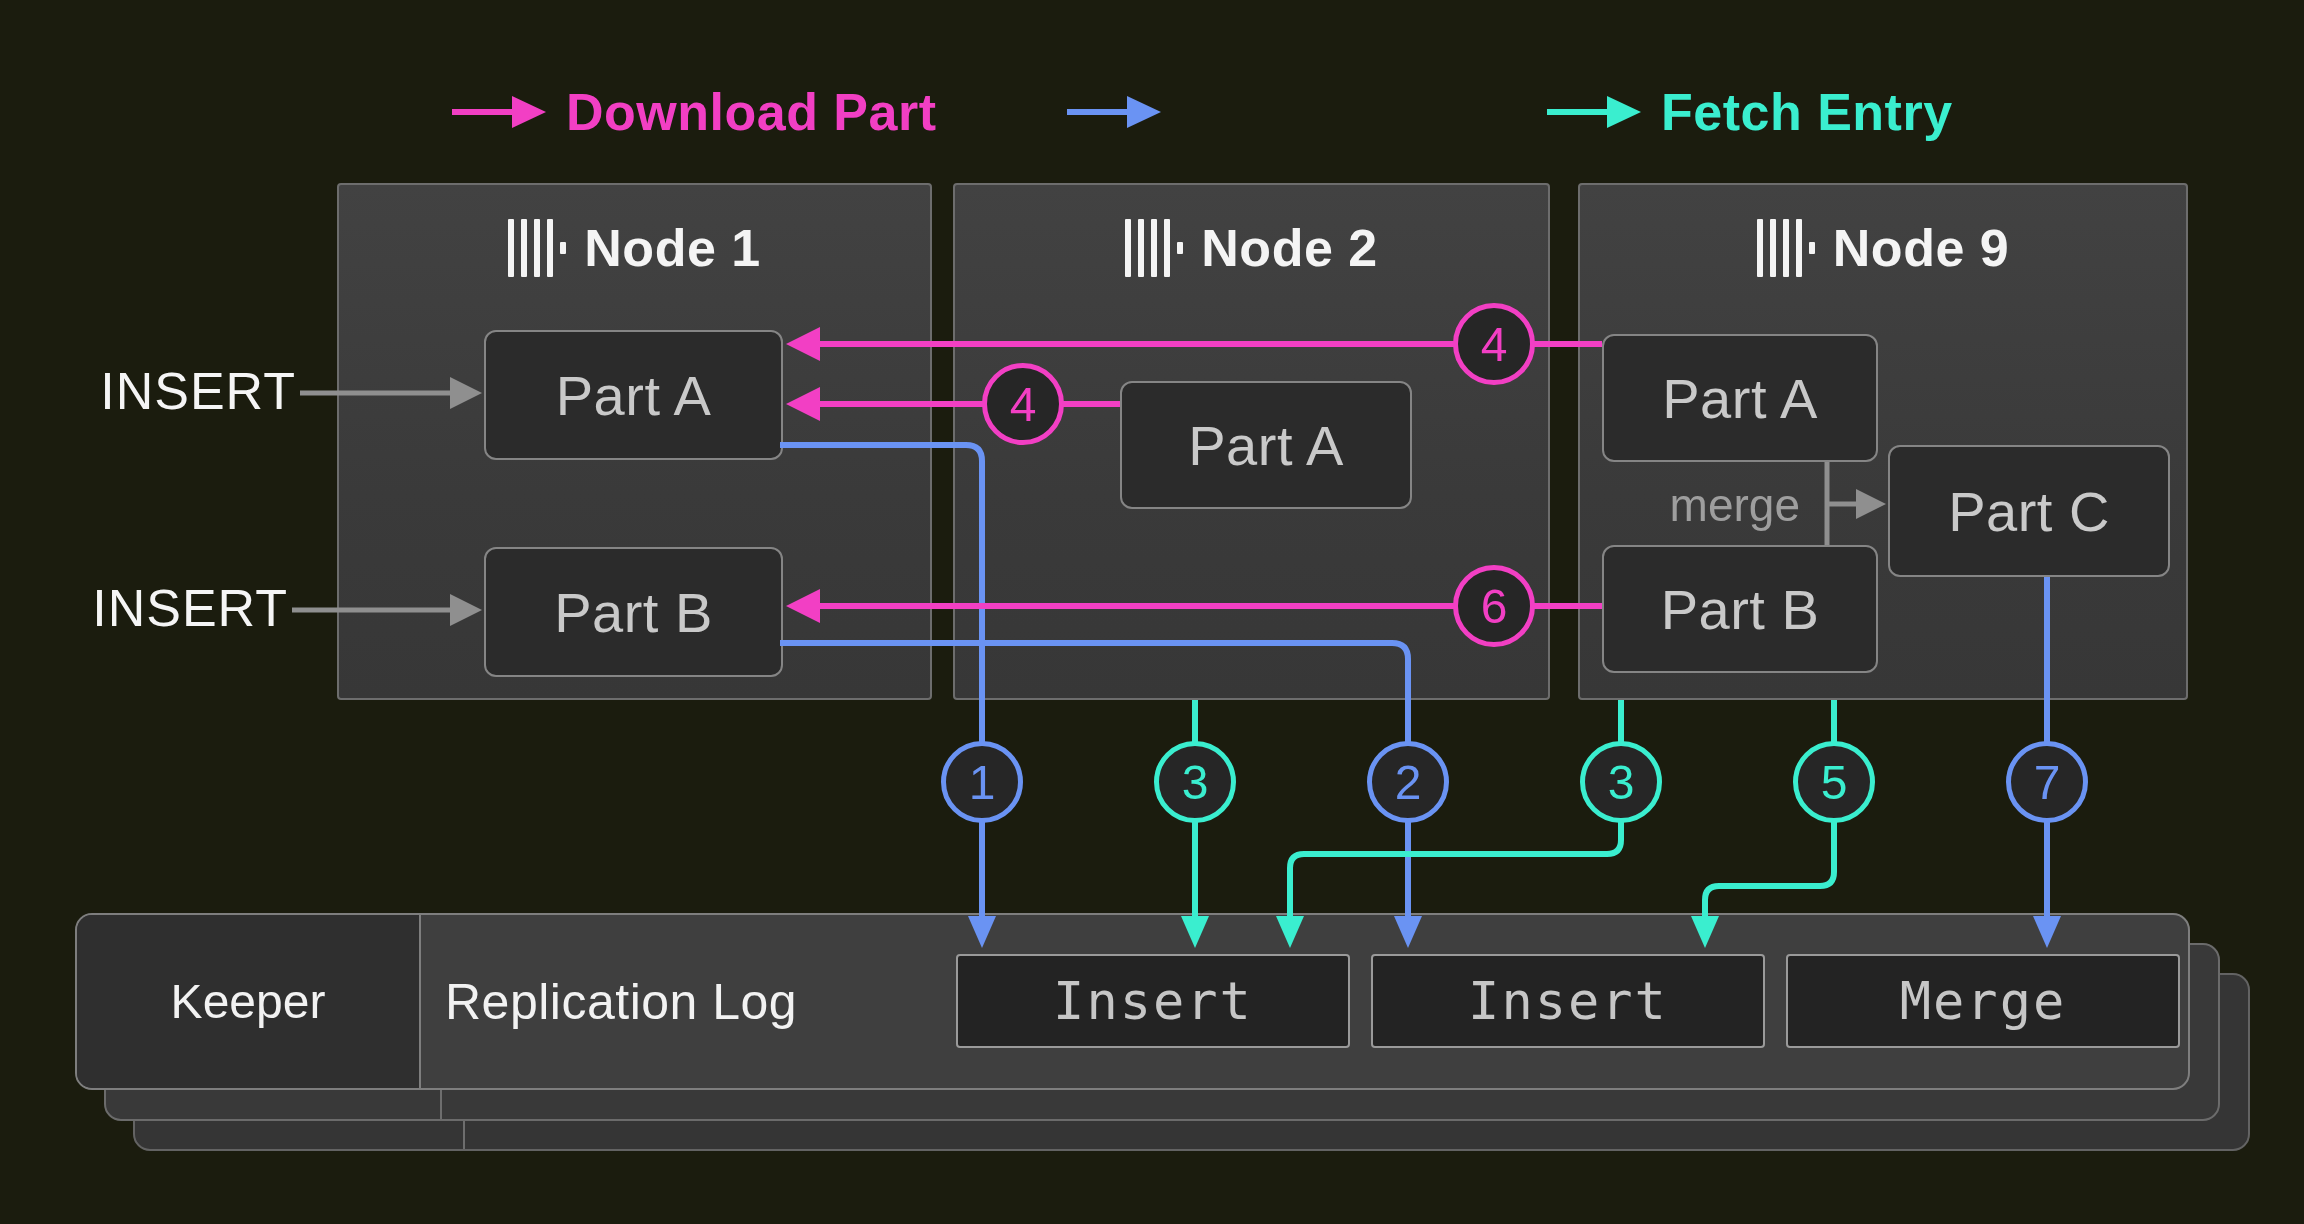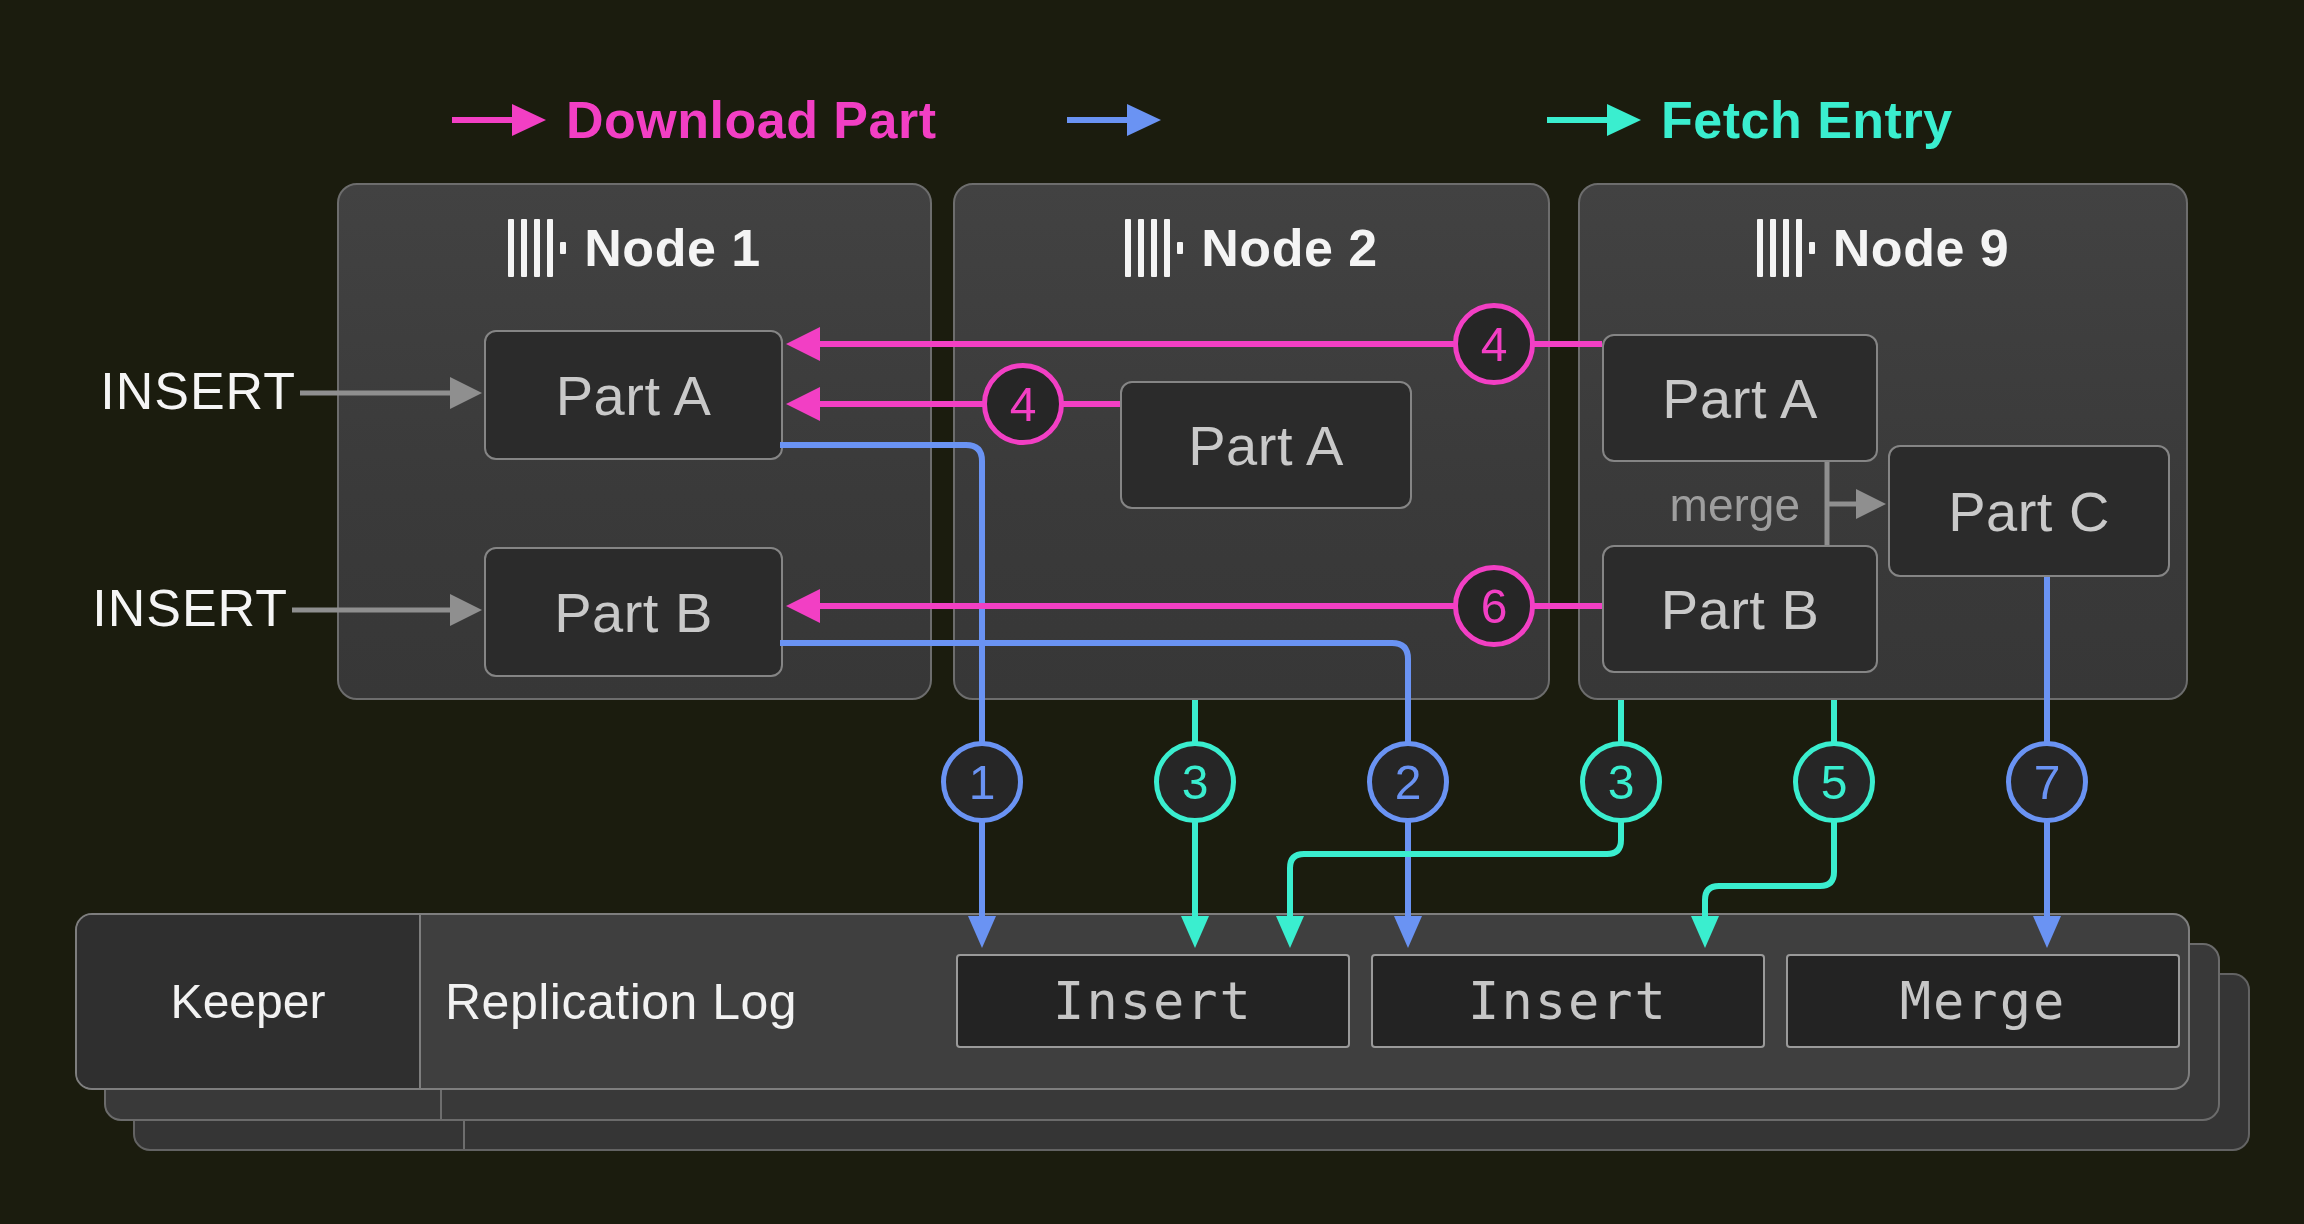--- a/index.html
+++ b/index.html
@@ -3,28 +3,28 @@
 <meta charset="utf-8">
 <style>
   html,body{margin:0;padding:0;background:#101008;}
   #stage{
     position:relative;width:2304px;height:1224px;overflow:hidden;
     background:var(--background,#1b1c0e);
     font-family:"Liberation Sans",sans-serif;
     -webkit-font-smoothing:antialiased;
   }
   
-  .legend-item{position:absolute;top:92px;height:56px;display:flex;align-items:center;}
+  .legend-item{position:absolute;top:84px;height:56px;display:flex;align-items:center;}
   .legend-label{font-size:52px;font-weight:600;letter-spacing:.5px;white-space:nowrap;}
   .lg-magenta{color:var(--magenta,#f23fc4);}
   .lg-blue{color:var(--blue,#6a93f3);}
   .lg-teal{color:var(--teal,#3aeecf);}
   
   .node{
-    position:absolute;top:183px;height:517px;border-radius:20px;
+    position:absolute;top:183px;height:517px;border-radius:4px;
     background:linear-gradient(180deg,#424242 0%,#3a3a3a 60%,#373737 100%);
     border:2px solid #6d6d6d;box-sizing:border-box;z-index:2;
   }
   .node-title{
     position:absolute;top:33px;left:0;right:0;display:flex;justify-content:center;
     align-items:center;gap:18px;color:#f4f4f4;
   }
   .node-title .t{font-size:52px;font-weight:600;letter-spacing:.5px;}
   .ch-icon{display:flex;align-items:center;gap:7px;height:58px;}
   .ch-icon i{display:block;width:6px;height:58px;background:#f4f4f4;border-radius:1px;}

